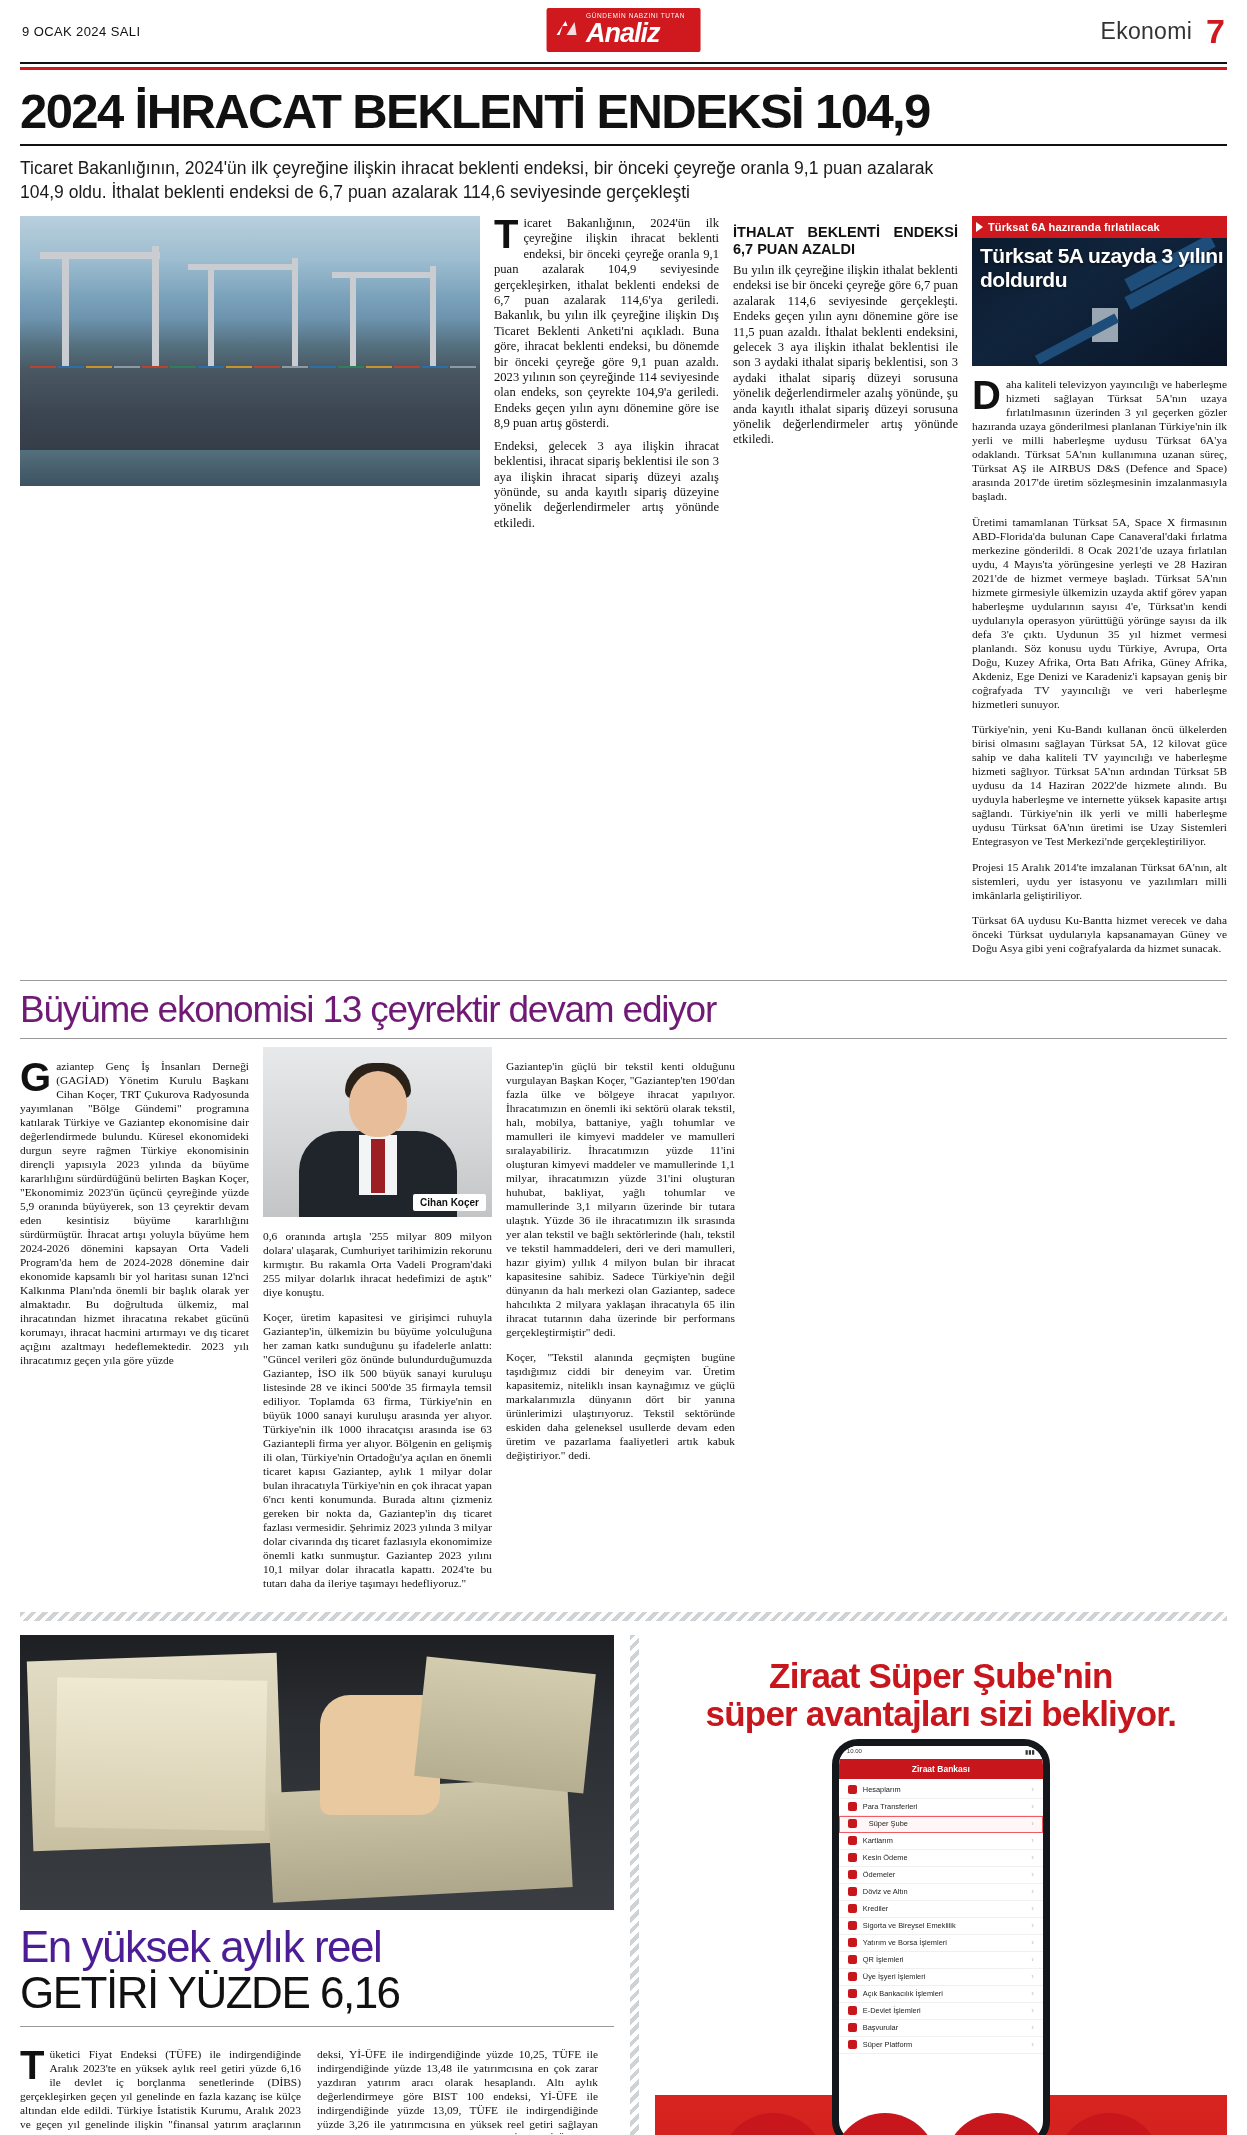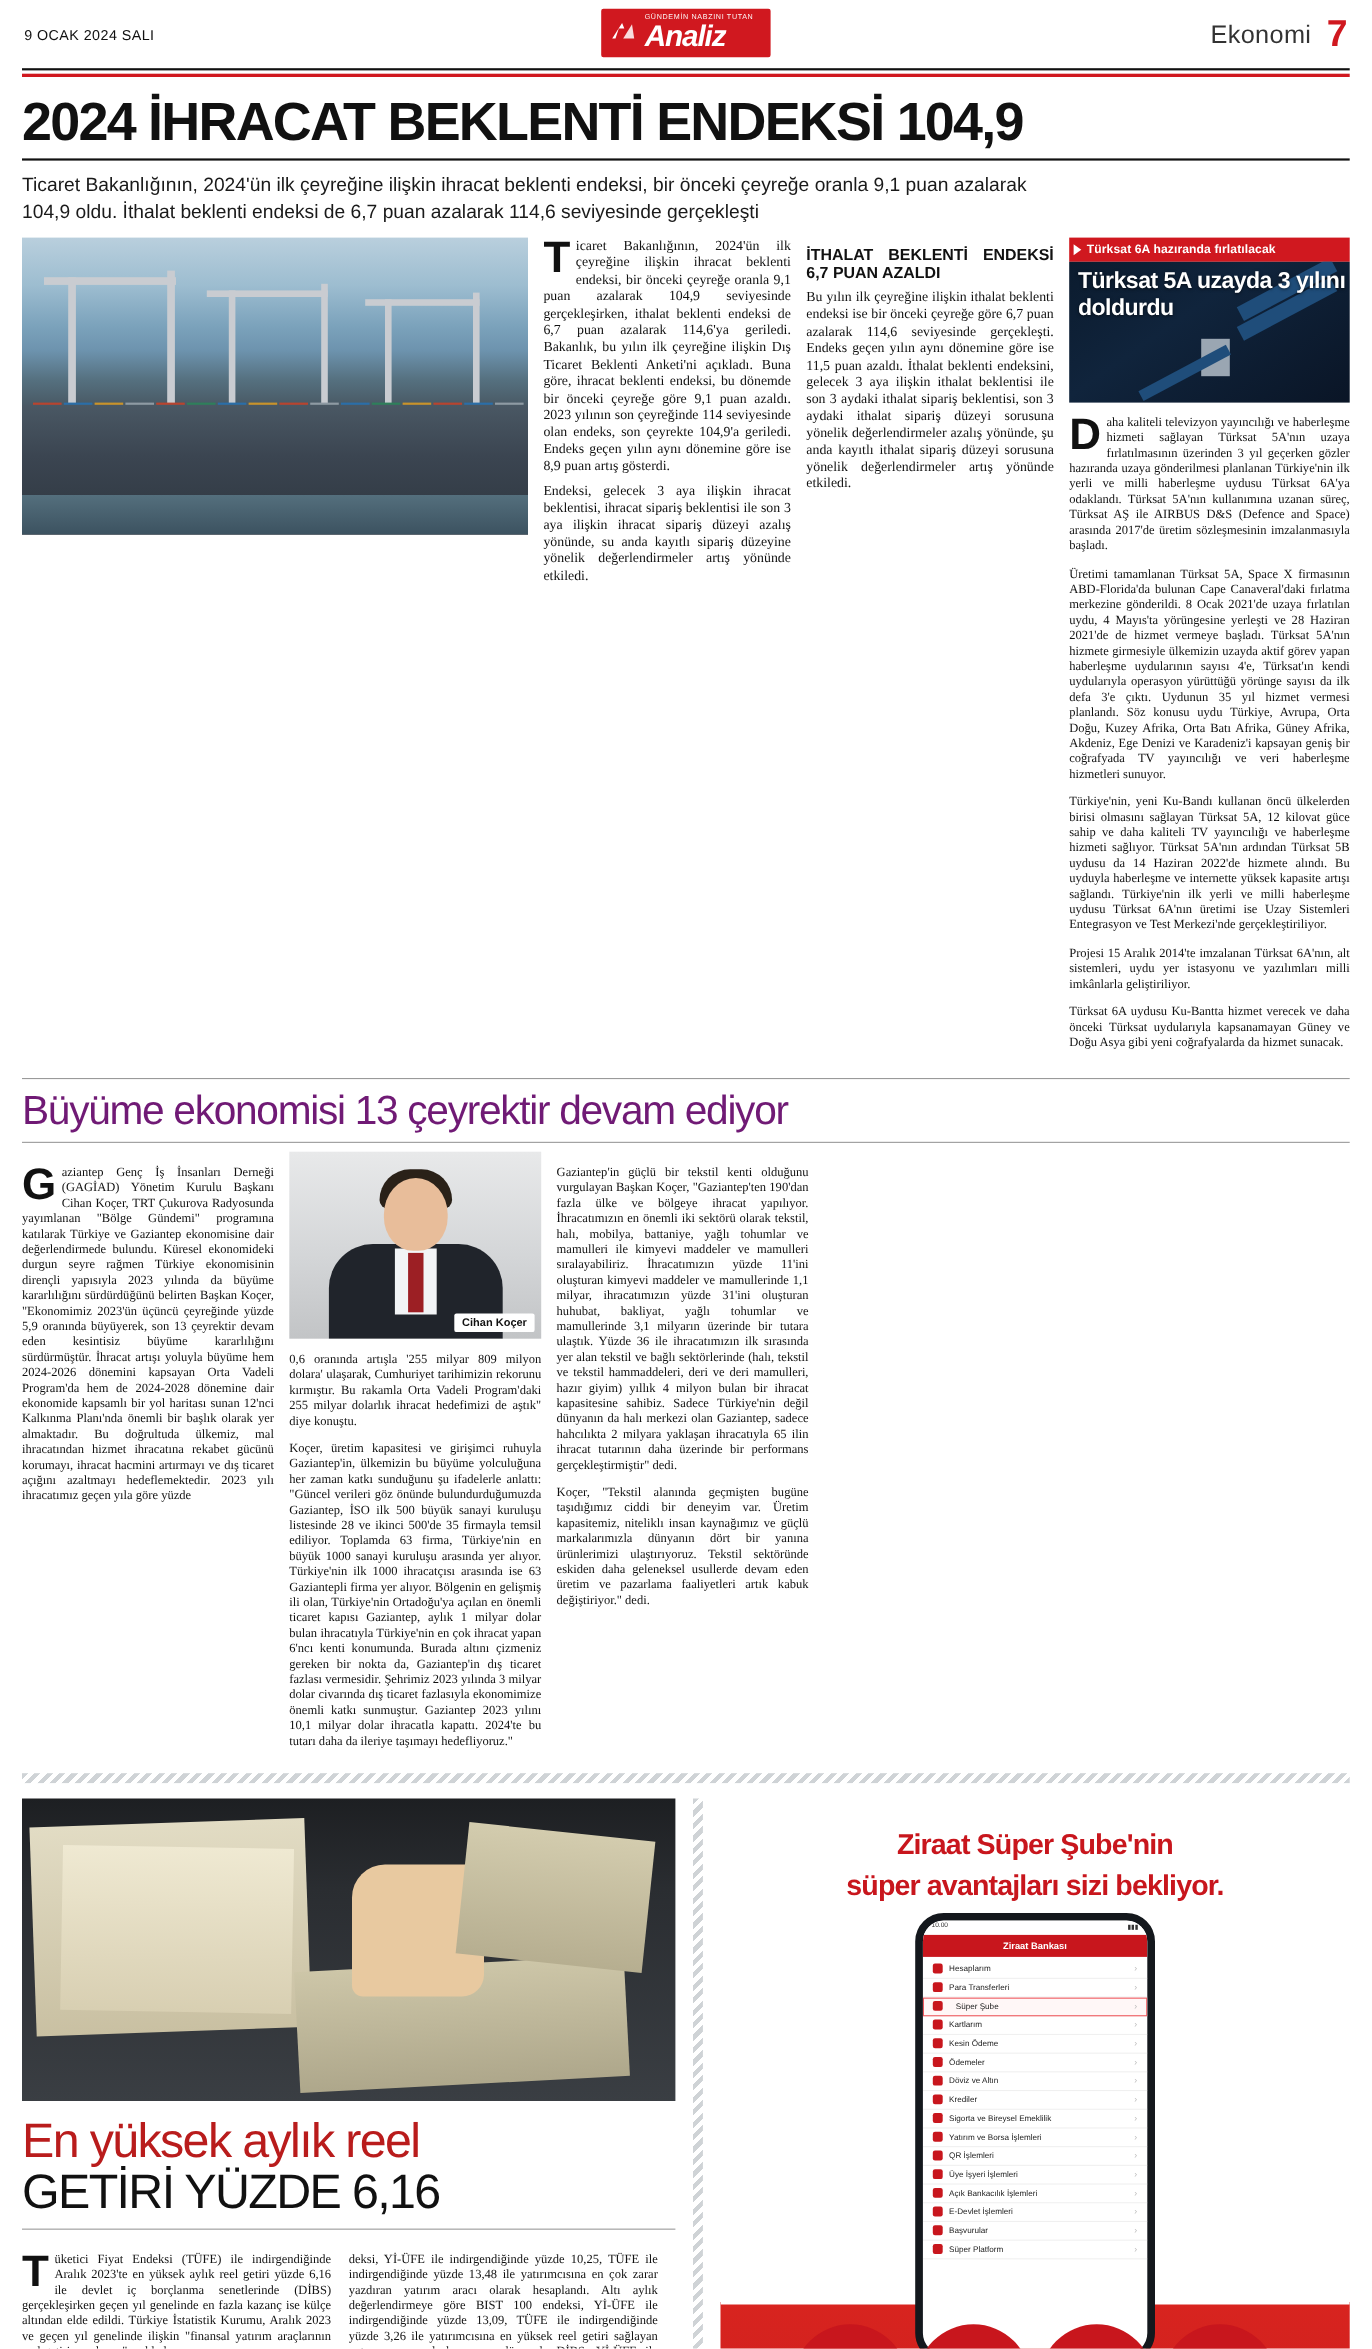--- a/index.html
+++ b/index.html
@@ -165,35 +165,35 @@
   .money-photo {
     width:594px; height:275px; overflow:hidden; position:relative;
     background:linear-gradient(180deg,#1d1f22 0%,#2a2d31 30%,#3a3e43 100%);
   }
   .bill-stack { position:absolute; background:#d9d2bc; }
   .headline3 {
     font-family:"Liberation Sans", sans-serif; font-weight:normal;
     font-size:44px; line-height:46px; letter-spacing:-1.5px; margin:14px 0 0 0;
     color:#111;
   }
-  .headline3 .lite { color:#b91c1c; }
+  .headline3 .lite { color:#4c1d95; }
   .hl3-rule { height:1px; background:#9a9a9a; margin:10px 0 9px 0; }
   .bz-cols { display:flex; gap:16px; }
   .bz-col { width:281px; }
 
   
   .ad {
     width:595px; height:880px; position:relative; overflow:hidden;
     background:linear-gradient(180deg,#ffffff 0%,#ffffff 52%,#d8241f 52%,#b2121a 100%);
     border:0;
   }
   .ad-top { position:relative; height:460px; background:#ffffff; }
   .ad-title {
     font-family:"Liberation Sans", sans-serif; font-weight:bold;
-    font-size:26px; line-height:38px; color:#c8161d; text-align:center;
+    font-size:35px; line-height:38px; color:#c8161d; text-align:center;
     padding:22px 26px 0 26px; letter-spacing:-.8px;
   }
   .phone {
     position:absolute; left:50%; transform:translateX(-50%); top:104px;
     width:218px; height:408px; background:#fff; border:7px solid #14181d;
     border-radius:26px; overflow:hidden;
   }
   .ph-status {
     height:13px; background:#fff; font-family:"Liberation Sans", sans-serif;
     font-size:6px; display:flex; justify-content:space-between; padding:2px 8px 0 8px; color:#333;

